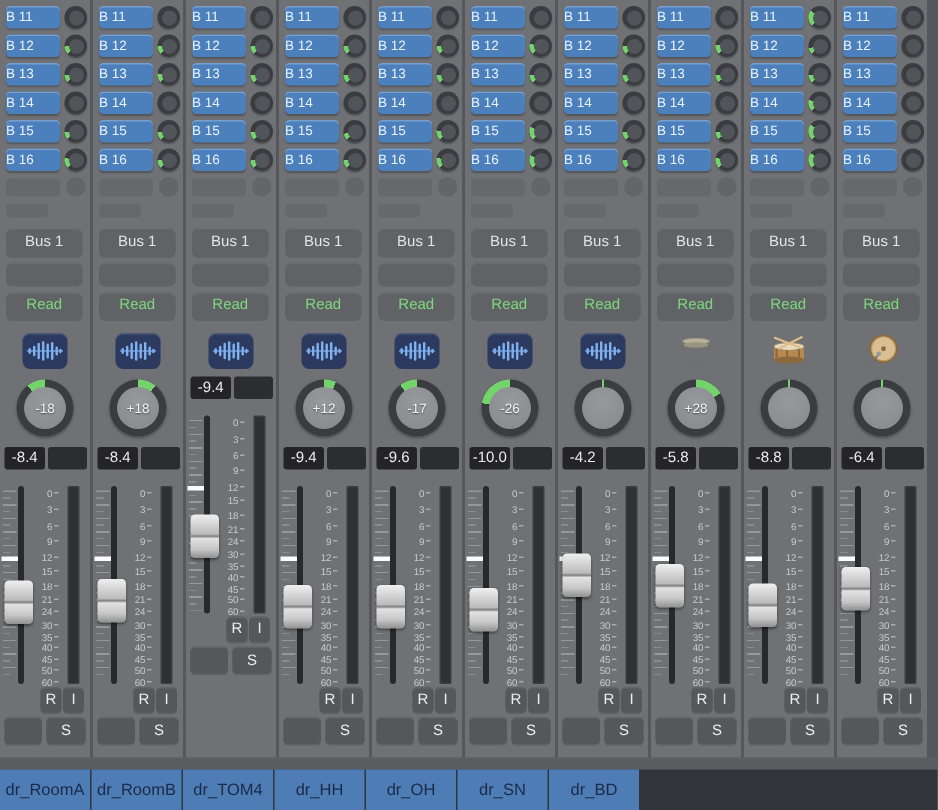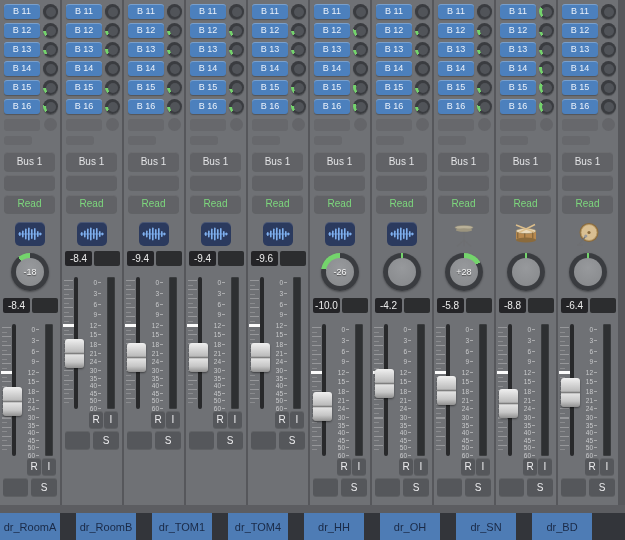--- a/index.html
+++ b/index.html
@@ -15,21 +15,21 @@
     border-right:2.5px solid #56575b;
     background:#6f7175;box-sizing:content-box;
   }
   .channel:last-child{border-right:none;}
 
   
   .sends{padding-top:4px;}
   .send-row{display:flex;align-items:center;height:15px;margin:0 0 4px 4px;}
   .send-btn{
     width:36px;height:15px;background:#4c80bd;border-radius:3px;
-    color:#eaf1fb;font-size:9px;line-height:15px;text-align:center;
+    color:#eaf1fb;font-size:9px;line-height:15px;
     box-shadow:inset 0 1px 0 rgba(255,255,255,.25), 0 1px 1px rgba(0,0,0,.25);
   }
   .send-knob{width:15px;height:15px;margin-left:3px;border-radius:50%;
     position:relative;background:#3a3c40;box-shadow:0 1px 1px rgba(0,0,0,.3);}
   .send-knob .kf{position:absolute;inset:2.5px;border-radius:50%;background:#515459;}
 
   
   .slot-empty-row{display:flex;align-items:center;height:13px;margin:0 0 5px 4px;}
   .slot-empty-box{width:36px;height:12px;background:#67686c;border-radius:3px;}
   .slot-empty-knob{width:13px;height:13px;margin-left:4px;border-radius:50%;background:#646569;}
@@ -87,21 +87,21 @@
     display:flex;align-items:center;justify-content:center;
     box-shadow:inset 0 1px 0 rgba(255,255,255,.08), 0 1px 0 rgba(0,0,0,.15);}
   .row1{margin-top:0;height:17px;display:flex;justify-content:flex-end;gap:1px;padding-right:4px;}
   .row1 .btn{width:14px;height:17px;}
   .row2{margin-top:3px;height:18px;display:flex;gap:3px;padding-left:3px;}
   .btn.m{width:25px;}
   .btn.s{width:26px;}
 
   
   .band{height:8px;background:#5c5d61;}
-  .names{display:flex;height:27px;background:#33353a;gap:16px;}
+  .names{display:flex;height:27px;background:#33353a;gap:1px;}
   .name-cell{flex:none;width:60px;background:#4e7cb5;color:#1a2a47;font-size:11px;
     display:flex;align-items:center;justify-content:center;}
 </style>
 </head>
 <body>
 
 <div class="mixer" id="mixer">
     <div class="channel">
     <div class="sends">
     <div class="send-row">
@@ -262,20 +262,25 @@
         <rect x="4" y="3.5" width="1.6" height="7" rx="0.8" fill="#7fb0ef"></rect>
         <rect x="7" y="1.5" width="1.6" height="11" rx="0.8" fill="#7fb0ef"></rect>
         <rect x="10" y="0.5" width="1.6" height="13" rx="0.8" fill="#7fb0ef"></rect>
         <rect x="13" y="2" width="1.6" height="10" rx="0.8" fill="#7fb0ef"></rect>
         <rect x="16" y="1" width="1.6" height="12" rx="0.8" fill="#7fb0ef"></rect>
         <rect x="19" y="4" width="1.6" height="6" rx="0.8" fill="#7fb0ef"></rect>
         <rect x="21.5" y="5.5" width="1.6" height="3" rx="0.8" fill="#7fb0ef"></rect>
       </svg>
         </span>
       </div>
+    <div class="pan-area">
+      <div class="pan-knob" style="background:conic-gradient(from 0deg, #74d46c 0deg 38deg, #3a3c40 38deg 360deg)">
+        <div class="pan-face">+18</div>
+      </div>
+    </div>
     <div class="vol-row">
       <div class="vol-display">-8.4</div>
       <div class="peak-display"></div>
     </div>
     <div class="fader">
       <div class="ruler"></div>
       <div class="ruler2"></div>
       <div class="groove"></div>
       <div class="unity"></div>
       <div class="scale">
@@ -462,20 +467,25 @@
         <rect x="4" y="3.5" width="1.6" height="7" rx="0.8" fill="#7fb0ef"></rect>
         <rect x="7" y="1.5" width="1.6" height="11" rx="0.8" fill="#7fb0ef"></rect>
         <rect x="10" y="0.5" width="1.6" height="13" rx="0.8" fill="#7fb0ef"></rect>
         <rect x="13" y="2" width="1.6" height="10" rx="0.8" fill="#7fb0ef"></rect>
         <rect x="16" y="1" width="1.6" height="12" rx="0.8" fill="#7fb0ef"></rect>
         <rect x="19" y="4" width="1.6" height="6" rx="0.8" fill="#7fb0ef"></rect>
         <rect x="21.5" y="5.5" width="1.6" height="3" rx="0.8" fill="#7fb0ef"></rect>
       </svg>
         </span>
       </div>
+    <div class="pan-area">
+      <div class="pan-knob" style="background:conic-gradient(from 0deg, #74d46c 0deg 25deg, #3a3c40 25deg 360deg)">
+        <div class="pan-face">+12</div>
+      </div>
+    </div>
     <div class="vol-row">
       <div class="vol-display">-9.4</div>
       <div class="peak-display"></div>
     </div>
     <div class="fader">
       <div class="ruler"></div>
       <div class="ruler2"></div>
       <div class="groove"></div>
       <div class="unity"></div>
       <div class="scale">
@@ -562,20 +572,25 @@
         <rect x="4" y="3.5" width="1.6" height="7" rx="0.8" fill="#7fb0ef"></rect>
         <rect x="7" y="1.5" width="1.6" height="11" rx="0.8" fill="#7fb0ef"></rect>
         <rect x="10" y="0.5" width="1.6" height="13" rx="0.8" fill="#7fb0ef"></rect>
         <rect x="13" y="2" width="1.6" height="10" rx="0.8" fill="#7fb0ef"></rect>
         <rect x="16" y="1" width="1.6" height="12" rx="0.8" fill="#7fb0ef"></rect>
         <rect x="19" y="4" width="1.6" height="6" rx="0.8" fill="#7fb0ef"></rect>
         <rect x="21.5" y="5.5" width="1.6" height="3" rx="0.8" fill="#7fb0ef"></rect>
       </svg>
         </span>
       </div>
+    <div class="pan-area">
+      <div class="pan-knob" style="background:conic-gradient(from -36deg, #74d46c 0deg 36deg, #3a3c40 36deg 360deg)">
+        <div class="pan-face">-17</div>
+      </div>
+    </div>
     <div class="vol-row">
       <div class="vol-display">-9.6</div>
       <div class="peak-display"></div>
     </div>
     <div class="fader">
       <div class="ruler"></div>
       <div class="ruler2"></div>
       <div class="groove"></div>
       <div class="unity"></div>
       <div class="scale">
@@ -1123,19 +1138,18 @@
     <div class="row2">
       <span class="btn m"></span>
       <span class="btn s">S</span>
     </div>
     </div>
   </div>
 <div class="band"></div>
 <div class="names" id="names">
     <div class="name-cell">dr_RoomA</div>
     <div class="name-cell">dr_RoomB</div>
-    <div class="name-cell">dr_TOM1</div>
     <div class="name-cell">dr_TOM4</div>
     <div class="name-cell">dr_HH</div>
     <div class="name-cell">dr_OH</div>
     <div class="name-cell">dr_SN</div>
     <div class="name-cell">dr_BD</div>
   </div>
 
 </body></html>

